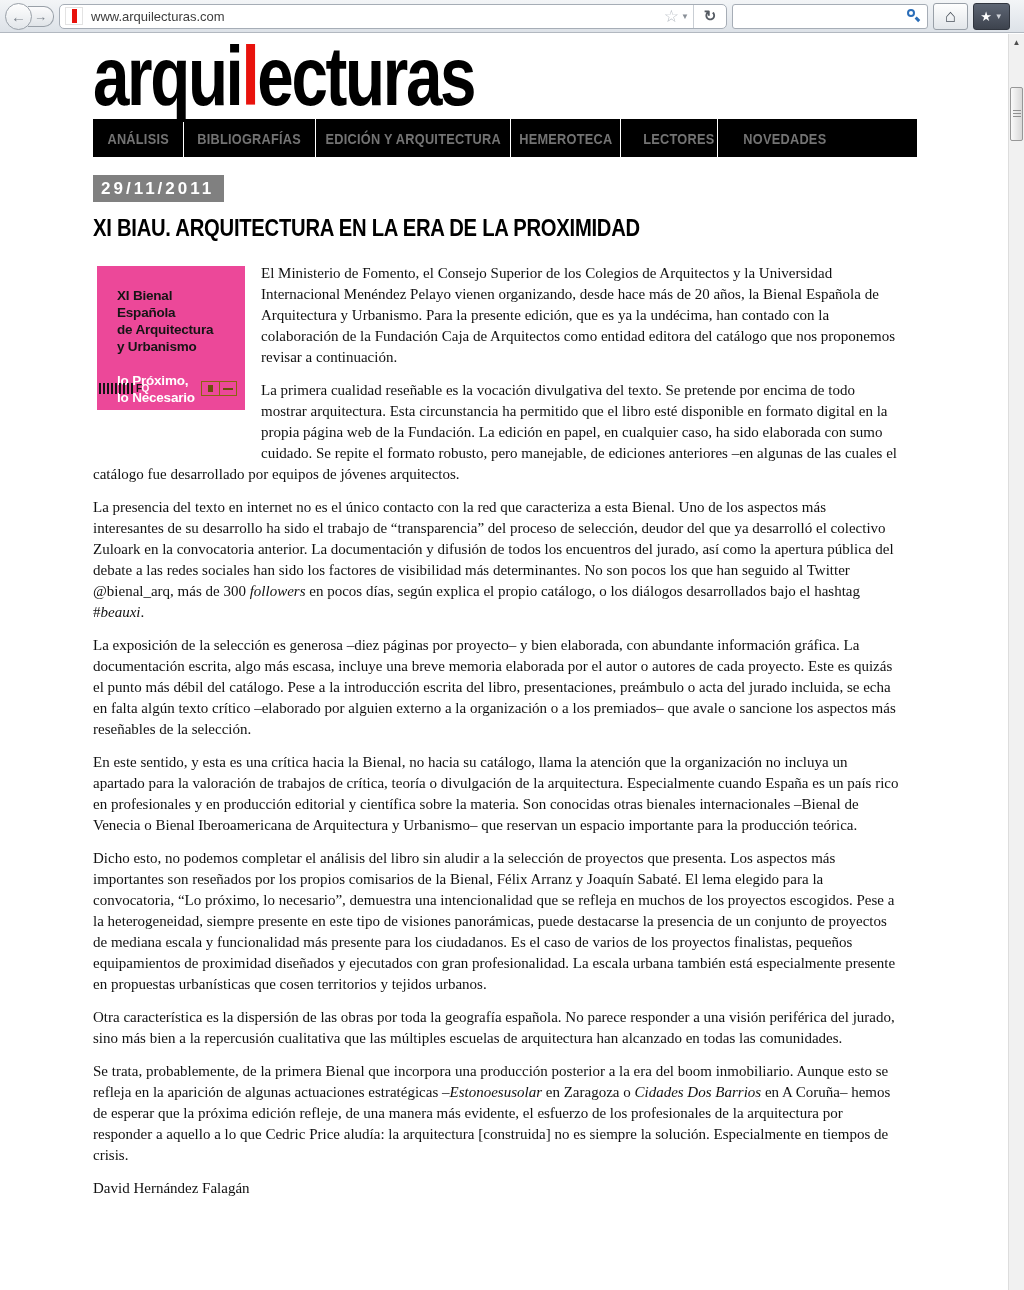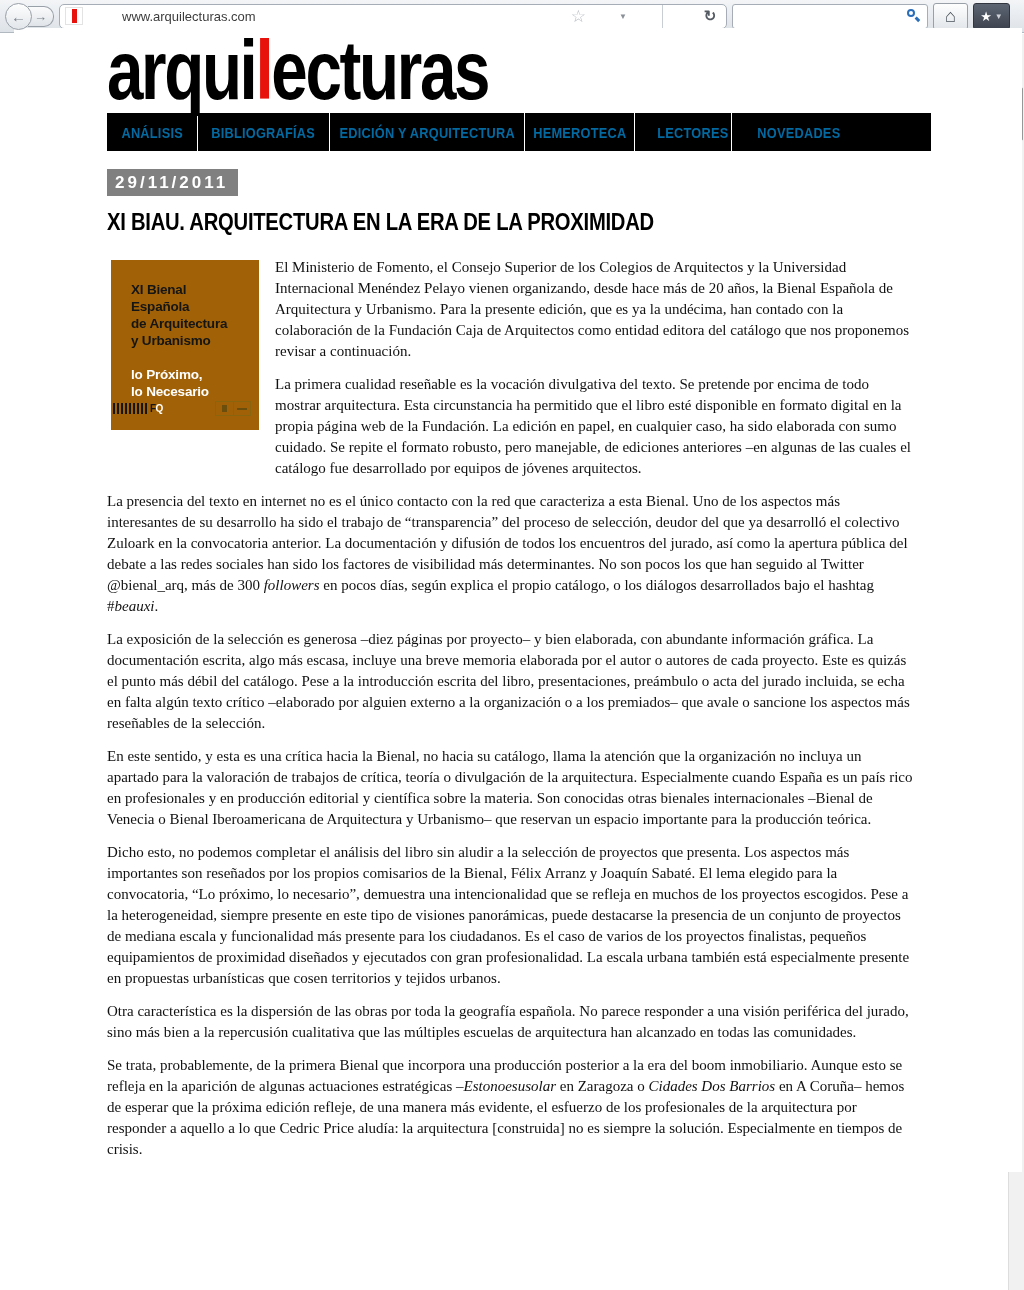--- a/index.html
+++ b/index.html
@@ -28,21 +28,21 @@
   .btn-fwd {
     width:26px; height:21px; border-radius:0 10px 10px 0;
     background:linear-gradient(#fbfbfc,#e0e4e8);
     border:1px solid #99a0a8; border-left:none; color:#7c838c;
     display:flex; align-items:center; justify-content:center;
     font-size:13px; font-weight:bold; margin-left:-4px;
   }
   .url-group {
     width:668px; height:25px; background:#fff;
     border:1px solid #a6adb6; border-radius:5px;
-    display:flex; align-items:center; padding:0 0 0 5px;gap:31px;
+    display:flex; align-items:center; padding:0 0 0 5px;
   }
   .favicon {
     width:18px; height:18px; background:#fff; border:1px solid #e3e3e3;
     display:flex; align-items:center; justify-content:center; flex:none;
   }
   .favicon .redbar { width:5px; height:14px; background:#E8120C; }
   .url-text { flex:1; margin-left:8px; font-size:13px; color:#3c3c3c; white-space:nowrap; overflow:hidden; }
   .star-ico { color:#b7bdc4; font-size:17px; line-height:1; padding:0 2px; }
   .small-caret { color:#8a9098; font-size:8px; padding:0 4px 0 0; }
   .url-divider { width:1px; height:23px; background:#c9ced4; }
@@ -87,36 +87,36 @@
   .sb-up { height:17px; display:flex; align-items:center; justify-content:center; color:#4f4f4f; font-size:8px; }
   .sb-thumb {
     position:absolute; top:53px; left:1px; width:13px; height:54px;
     background:linear-gradient(90deg,#fafafa,#d8d8d8);
     border:1px solid #979797; border-radius:2px;
     display:flex; align-items:center; justify-content:center;
   }
   .sb-grip { width:8px; height:8px;
     background:repeating-linear-gradient(#909090 0 1px, transparent 1px 3px); }
   
-  .page { position:absolute; top:28px; left:0; width:1008px; background:#fff;margin-left:14px; }
+  .page { position:absolute; top:34px; left:0; width:1008px; background:#fff; }
   .logo {
     margin:8px 0 0 93px;
     font-size:84px; font-weight:bold; letter-spacing:-3px;
     line-height:0.82; height:70px; white-space:nowrap;
     transform:scaleX(0.78); transform-origin:0 50%;
     color:#000;
   }
   .logo .accent { color:#E8120C; }
   .mainnav {
     margin:7px 0 0 93px; width:824px; height:38px;
     background:#000; display:flex; align-items:stretch;
   }
   .nav-item {
     display:flex; align-items:center; justify-content:center;
-    color:#0369a1; font-weight:bold; font-size:15px; letter-spacing:0.3px;
+    color:#737373; font-weight:bold; font-size:15px; letter-spacing:0.3px;
     border-left:1px solid #fff; cursor:pointer;
   }
   .nav-item:first-child { border-left:none; }
   .nav-item span { transform:scaleX(0.85); white-space:nowrap; }
   .nav-item:nth-child(1){ width:90px; }
   .nav-item:nth-child(2){ width:132px; }
   .nav-item:nth-child(3){ width:195px; }
   .nav-item:nth-child(4){ width:110px; }
   .nav-item:nth-child(5){ width:97px;padding-left:20px; }
   .nav-item:nth-child(6){ width:135px;align-items:center; }
@@ -135,23 +135,23 @@
     color:#000;
   }
   
   .article-body {
     margin:21px 0 0 93px; width:806px;
     font-family:"Liberation Serif", serif;
     font-size:15px; line-height:21px; color:#111;
   }
   .article-body p { margin:0 0 12px; }
   .cover {
-    float:left; width:148px; height:170px;
+    float:left; width:148px; height:144px;
     margin:3px 16px 48px 4px;
-    background:#a16207; position:relative;
+    background:#ec4899; position:relative;
   }
   .cover-text {
     padding:21px 8px 0 20px;
     font-family:"Liberation Sans", sans-serif;
     font-weight:bold; font-size:13.5px; line-height:17px;
     color:#151515; letter-spacing:-0.2px;
   }
   .cover-sub { margin-top:17px; color:#fff; }
   .cover-bottom {
     position:absolute; left:2px; right:8px; bottom:11px;
@@ -283,16 +283,17 @@
     <p></p>
     <p style="margin-bottom:0"></p>
     <p><span>El Ministerio de Fomento, el Consejo Superior de los Colegios de Arquitectos y la Universidad Internacional Menéndez Pelayo vienen organizando, desde hace más de 20 años, la Bienal Española de Arquitectura y Urbanismo. Para la presente edición, que es ya la undécima, han contado con la colaboración de la Fundación Caja de Arquitectos como entidad editora del catálogo que nos proponemos revisar a continuación.</span></p>
     <p><span>La primera cualidad reseñable es la vocación divulgativa del texto. Se pretende por encima de todo mostrar arquitectura. Esta circunstancia ha permitido que el libro esté disponible en formato digital en la propia página web de la Fundación. La edición en papel, en cualquier caso, ha sido elaborada con sumo cuidado. Se repite el formato robusto, pero manejable, de ediciones anteriores –en algunas de las cuales el catálogo fue desarrollado por equipos de jóvenes arquitectos.</span></p>
     <p><span>La presencia del texto en internet no es el único contacto con la red que caracteriza a esta Bienal. Uno de los aspectos más interesantes de su desarrollo ha sido el trabajo de “transparencia” del proceso de selección, deudor del que ya desarrolló el colectivo Zuloark en la convocatoria anterior. La documentación y difusión de todos los encuentros del jurado, así como la apertura pública del debate a las redes sociales han sido los factores de visibilidad más determinantes. No son pocos los que han seguido al Twitter @bienal_arq, más de 300 </span><em>followers</em><span> en pocos días, según explica el propio catálogo, o los diálogos desarrollados bajo el hashtag #</span><em>beauxi</em><span>.</span></p>
     <p><span>La exposición de la selección es generosa –diez páginas por proyecto– y bien elaborada, con abundante información gráfica. La documentación escrita, algo más escasa, incluye una breve memoria elaborada por el autor o autores de cada proyecto. Este es quizás el punto más débil del catálogo. Pese a la introducción escrita del libro, presentaciones, preámbulo o acta del jurado incluida, se echa en falta algún texto crítico –elaborado por alguien externo a la organización o a los premiados– que avale o sancione los aspectos más reseñables de la selección.</span></p>
     <p><span>En este sentido, y esta es una crítica hacia la Bienal, no hacia su catálogo, llama la atención que la organización no incluya un apartado para la valoración de trabajos de crítica, teoría o divulgación de la arquitectura. Especialmente cuando España es un país rico en profesionales y en producción editorial y científica sobre la materia. Son conocidas otras bienales internacionales –Bienal de Venecia o Bienal Iberoamericana de Arquitectura y Urbanismo– que reservan un espacio importante para la producción teórica.</span></p>
     <p><span>Dicho esto, no podemos completar el análisis del libro sin aludir a la selección de proyectos que presenta. Los aspectos más importantes son reseñados por los propios comisarios de la Bienal, Félix Arranz y Joaquín Sabaté. El lema elegido para la convocatoria, “Lo próximo, lo necesario”, demuestra una intencionalidad que se refleja en muchos de los proyectos escogidos. Pese a la heterogeneidad, siempre presente en este tipo de visiones panorámicas, puede destacarse la presencia de un conjunto de proyectos de mediana escala y funcionalidad más presente para los ciudadanos. Es el caso de varios de los proyectos finalistas, pequeños equipamientos de proximidad diseñados y ejecutados con gran profesionalidad. La escala urbana también está especialmente presente en propuestas urbanísticas que cosen territorios y tejidos urbanos.</span></p>
     <p><span>Otra característica es la dispersión de las obras por toda la geografía española. No parece responder a una visión periférica del jurado, sino más bien a la repercusión cualitativa que las múltiples escuelas de arquitectura han alcanzado en todas las comunidades.</span></p>
     <p><span>Se trata, probablemente, de la primera Bienal que incorpora una producción posterior a la era del boom inmobiliario. Aunque esto se refleja en la aparición de algunas actuaciones estratégicas –</span><em>Estonoesusolar</em><span> en Zaragoza o </span><em>Cidades Dos Barrios</em><span> en A Coruña– hemos de esperar que la próxima edición refleje, de una manera más evidente, el esfuerzo de los profesionales de la arquitectura por responder a aquello a lo que Cedric Price aludía: la arquitectura [construida] no es siempre la solución. Especialmente en tiempos de crisis.</span></p>
+    <p class="author-line">David Hernández Falagán</p>
   </div>
 
   
 </div>
 
 </body></html>

